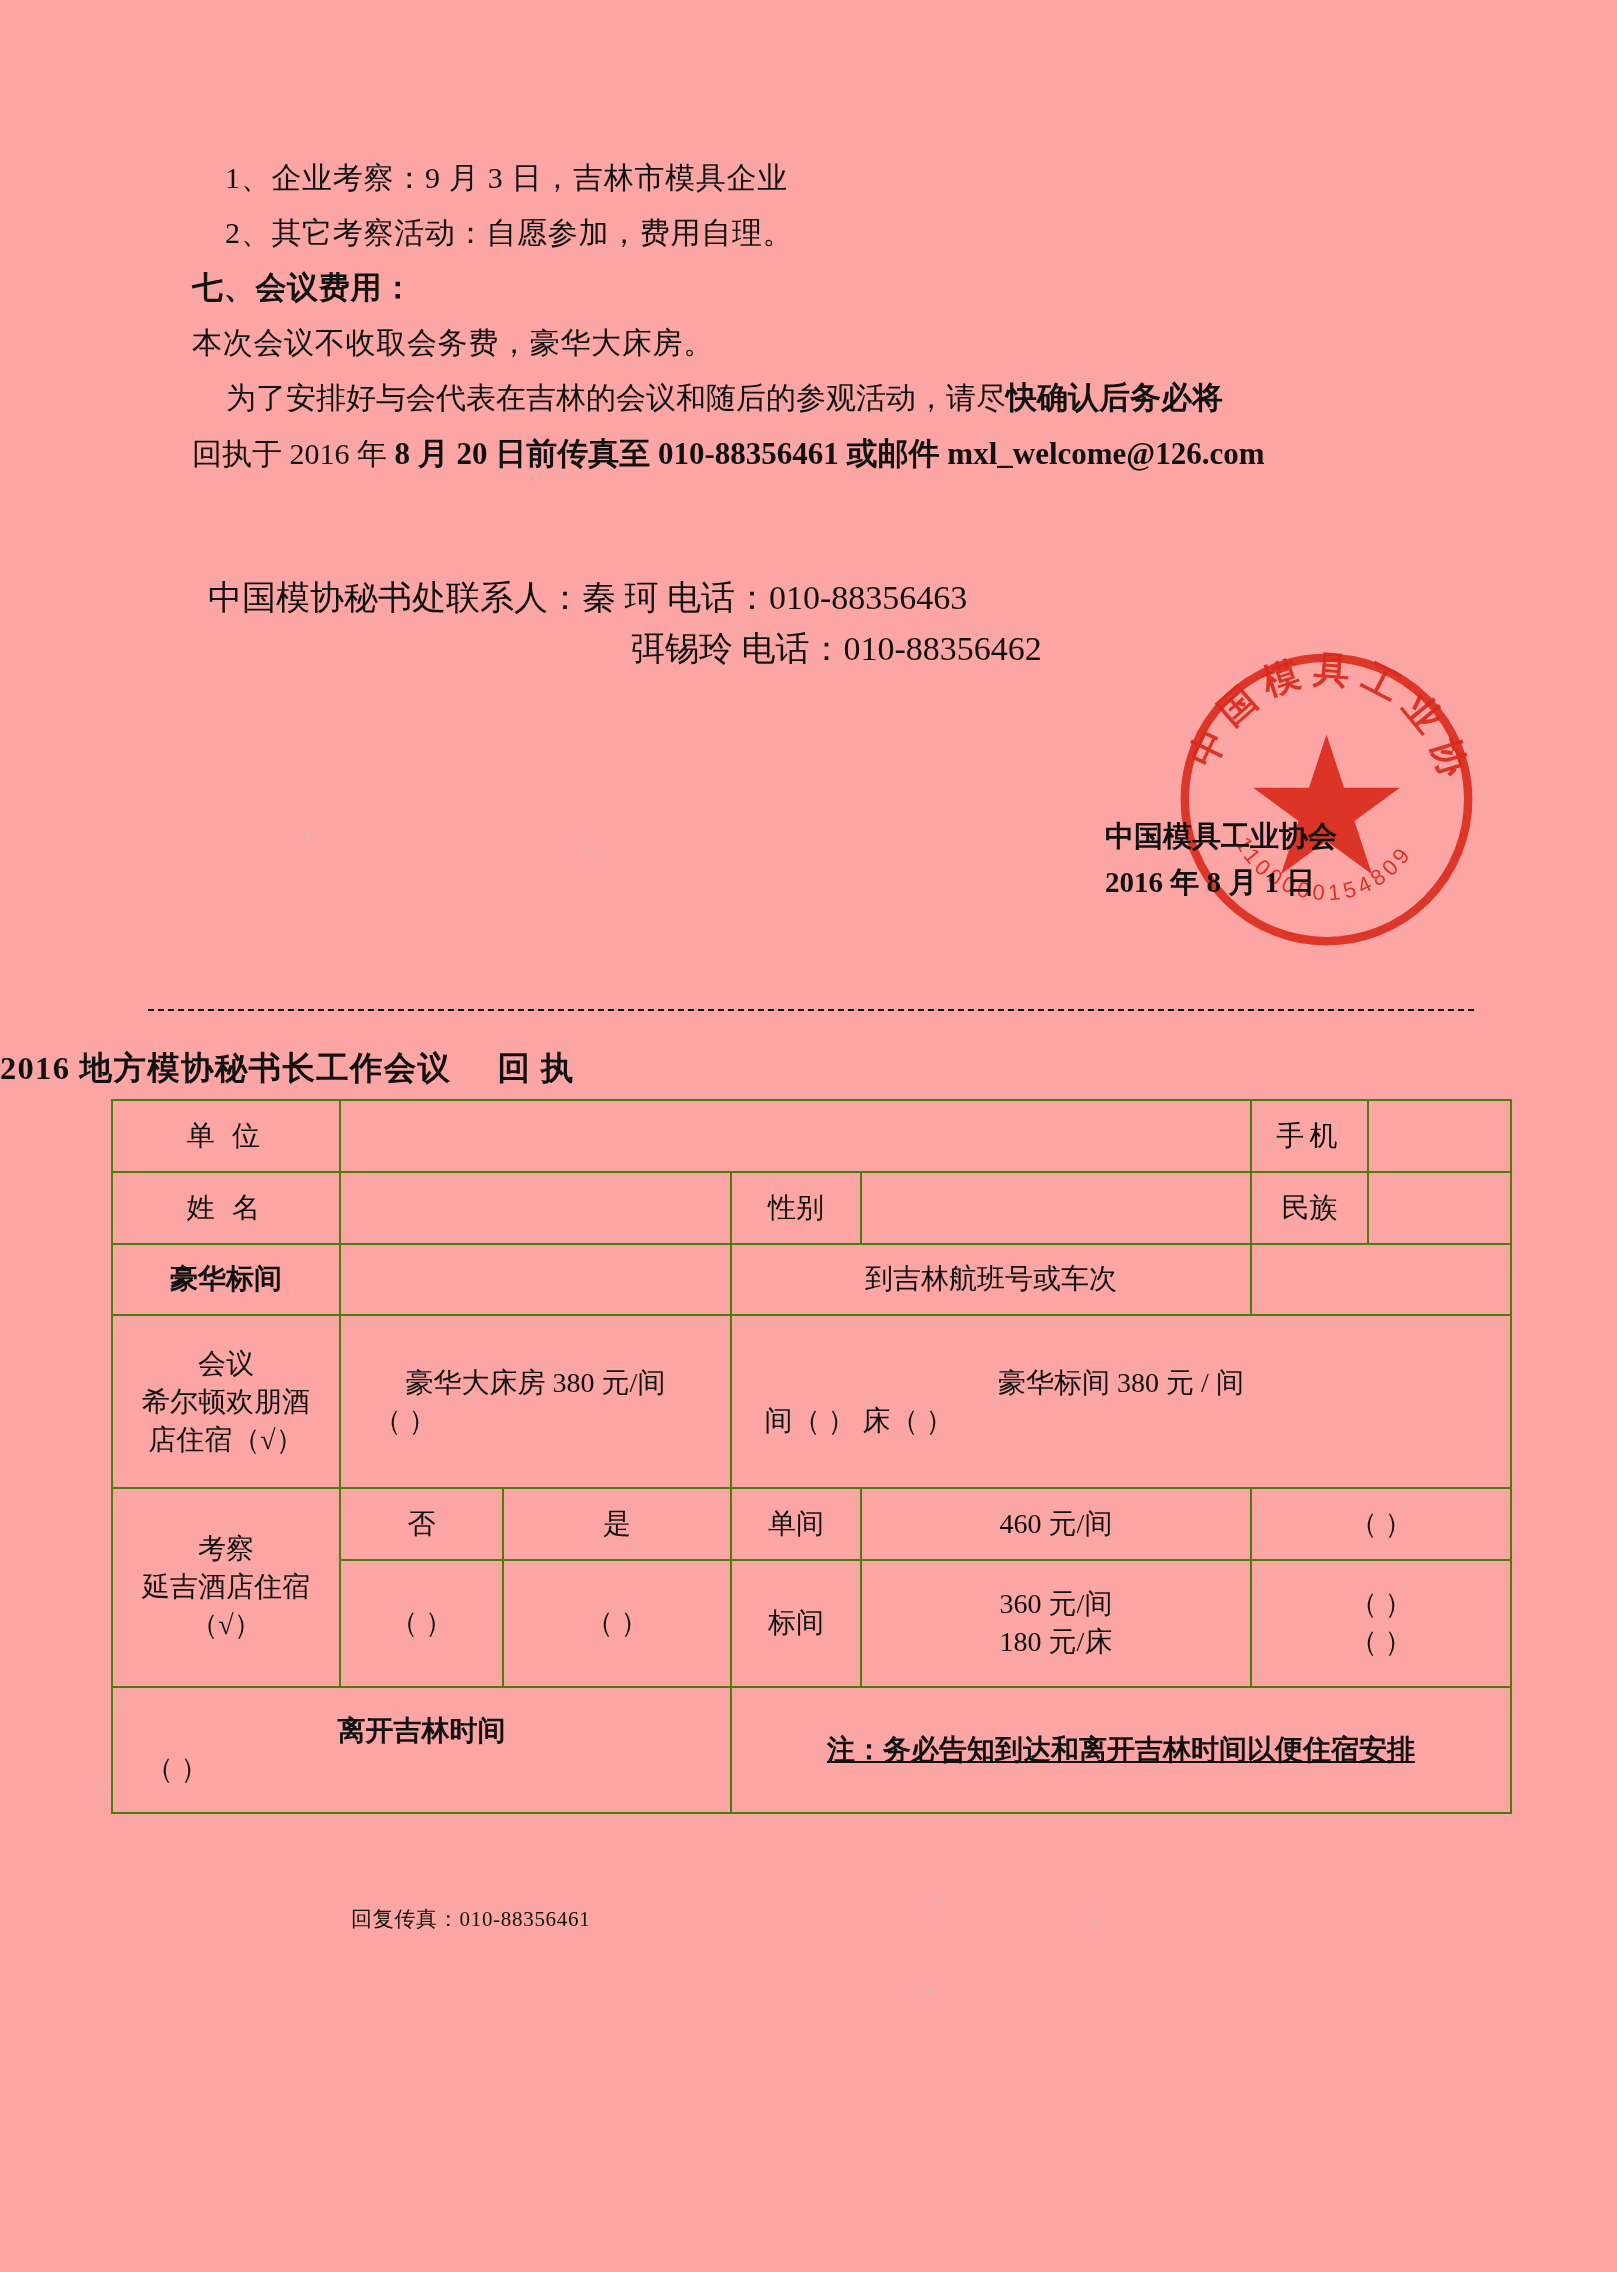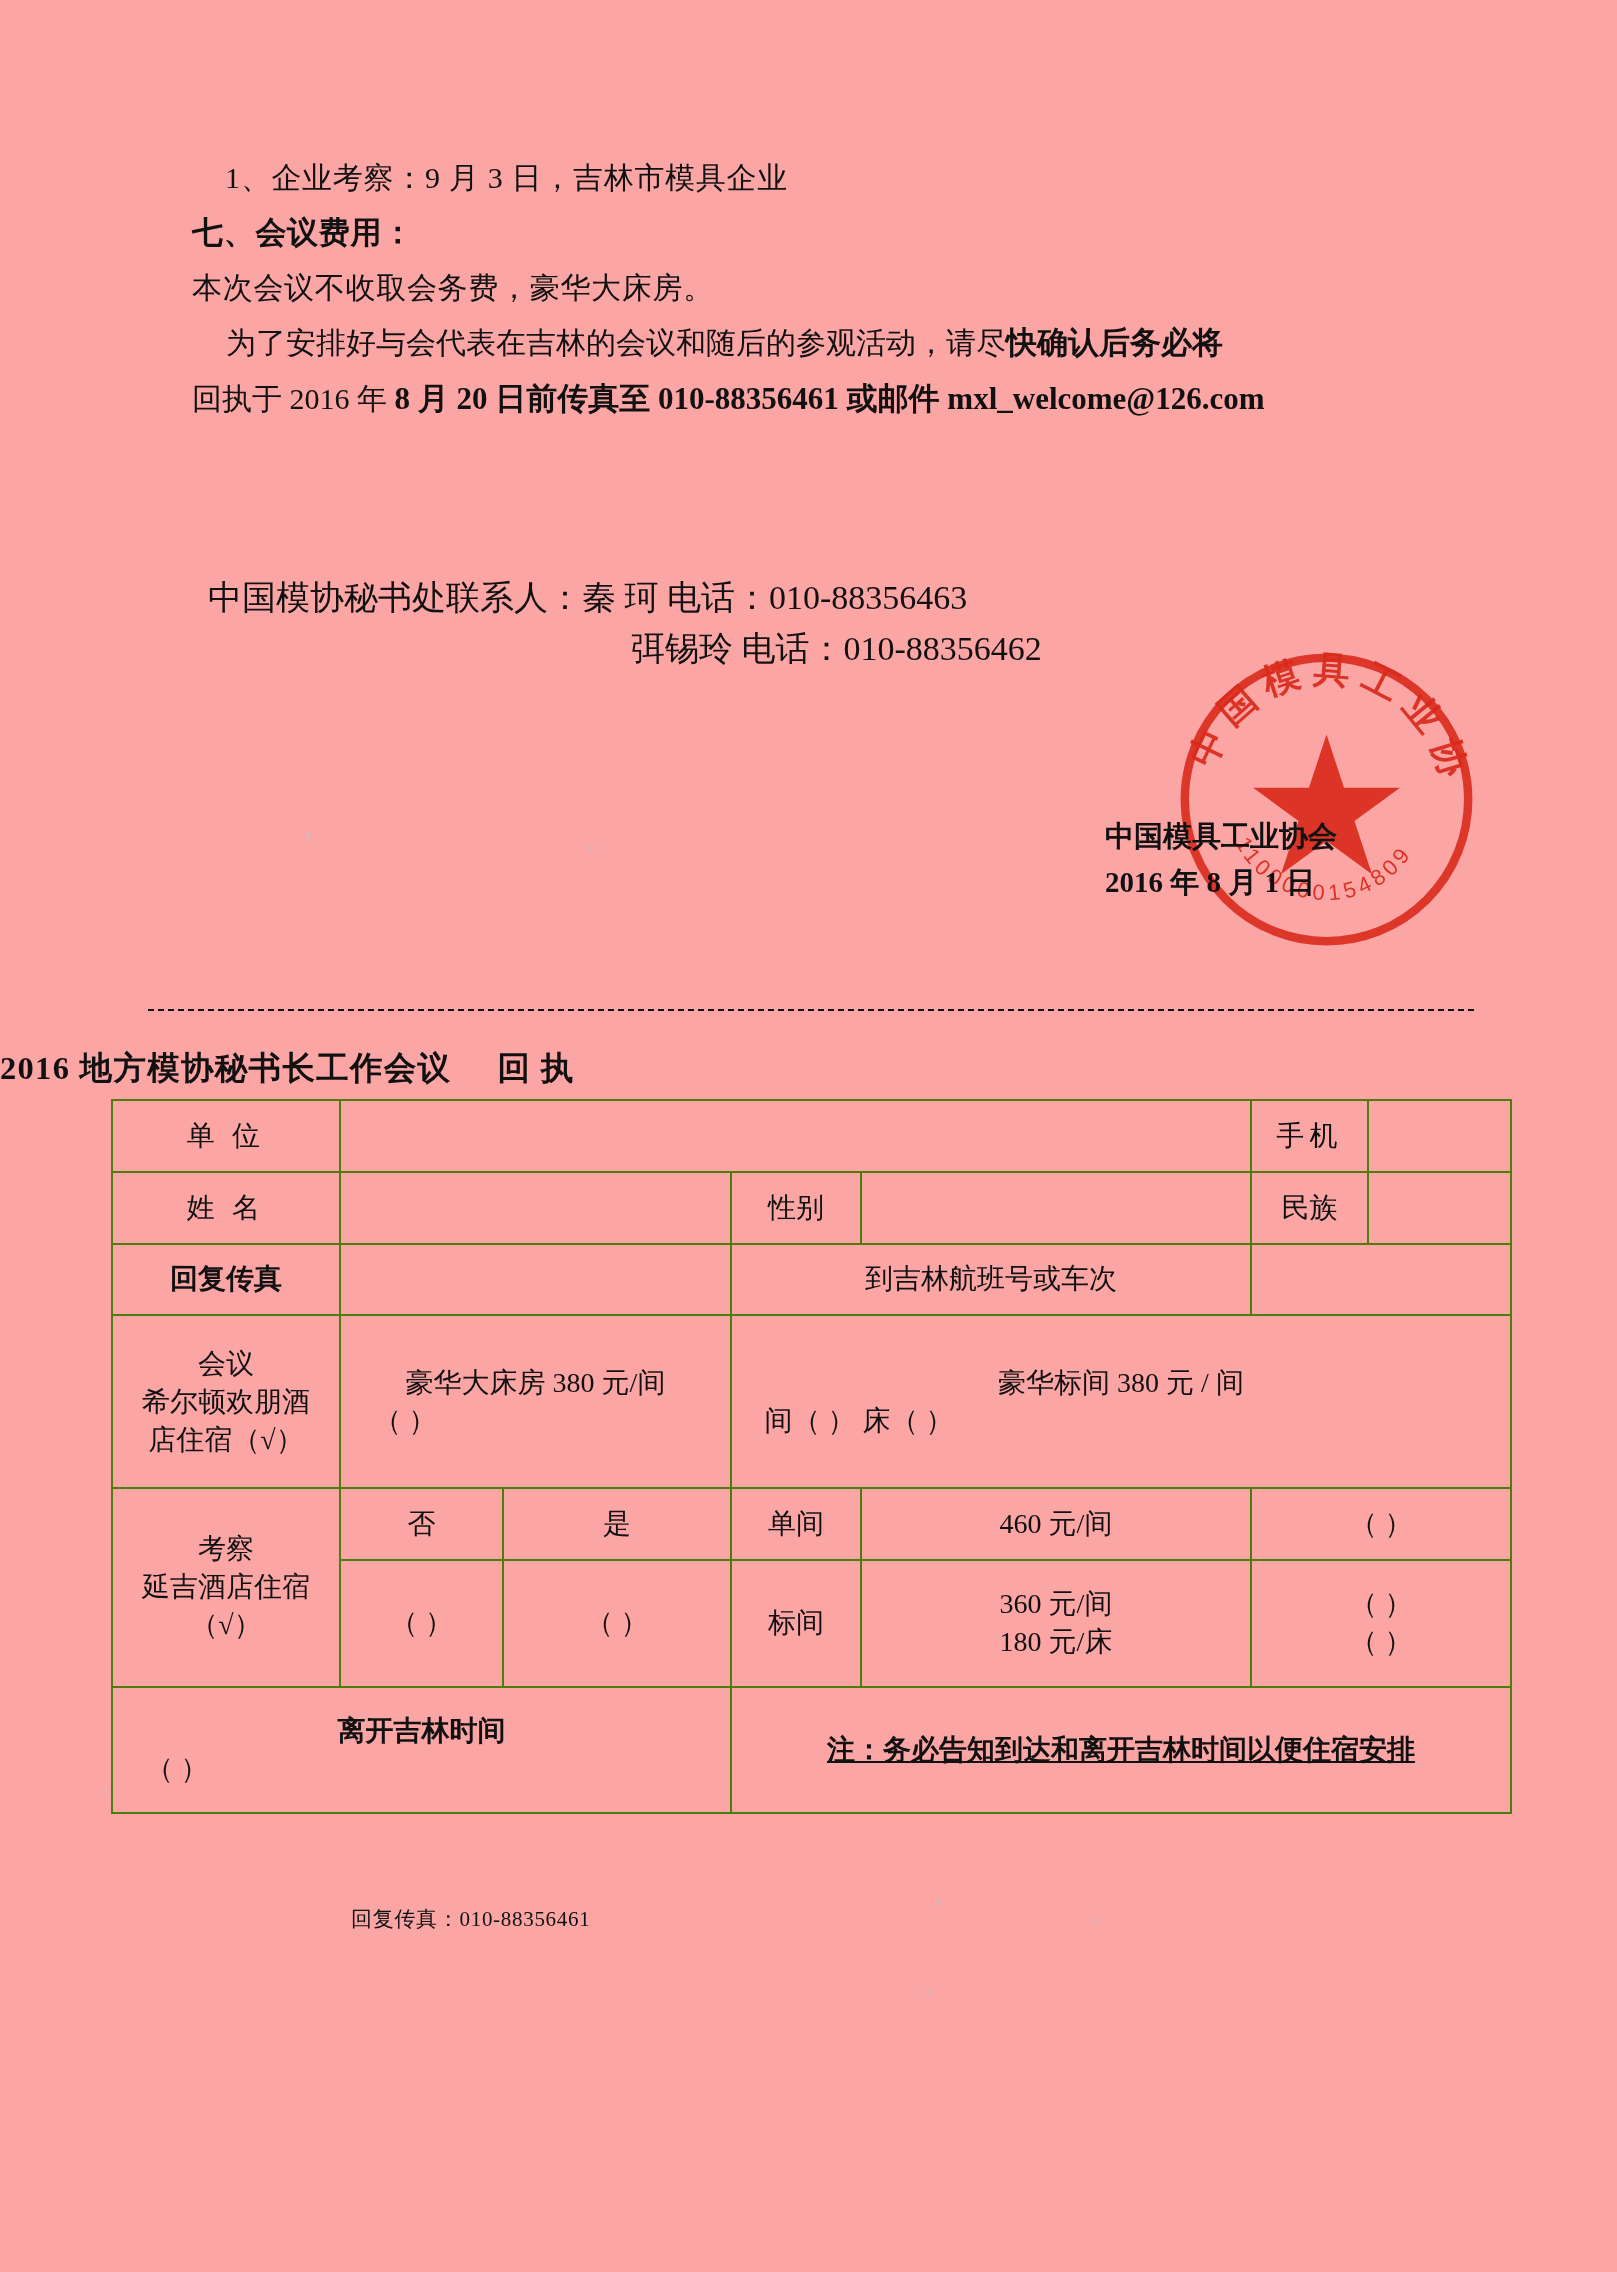--- a/index.html
+++ b/index.html
@@ -153,20 +153,21 @@
 
   <div class="speck" style="left:306px;top:832px;width:5.2px;height:9px;"></div>
   <div class="speck" style="left:588px;top:845px;width:4.6px;height:6.5px;"></div>
   <div class="speck" style="left:936px;top:1898px;width:5.9px;height:7.8px;"></div>
   <div class="speck" style="left:1092px;top:1918px;width:4.6px;height:5.9px;"></div>
   <div class="speck" style="left:926px;top:1989px;width:5.2px;height:7.2px;"></div>
   <div class="speck" style="left:104px;top:1788px;width:3.9px;height:5.9px;"></div>
 
   <div class="textblock">
     <div class="line indent1">1、企业考察：9 月 3 日，吉林市模具企业</div>
+    <div class="line indent1">2、其它考察活动：自愿参加，费用自理。</div>
     <div class="line heading indent2">七、会议费用：</div>
     <div class="line indent2">本次会议不收取会务费，豪华大床房。</div>
     <div class="para indent3">
       <span>为了安排好与会代表在吉林的会议和随后的参观活动，请尽</span><span class="bigbold">快确认后务必将</span>
     </div>
     <div class="para indent2">
       <span>回执于 2016 年 </span><span class="bigbold">8 月 20 日前传真至 010-88356461  或邮件 mxl_welcome@126.com</span>
     </div>
   </div>
 
@@ -229,21 +230,21 @@
     <tr>
       <td class="h-52 cell-label">姓  名</td>
       <td class="h-52" colspan="3"></td>
       <td class="h-52">性别</td>
       <td class="h-52" colspan="2"></td>
       <td class="h-52">民族</td>
       <td class="h-52"></td>
     </tr>
 
     <tr>
-      <td class="h-52 b">回复传真</td>
+      <td class="h-52 b">豪华标间</td>
       <td class="h-52" colspan="3"></td>
       <td class="h-52" colspan="3">到吉林航班号或车次</td>
       <td class="h-52" colspan="2"></td>
     </tr>
 
     <tr>
       <td class="tall">
         <div>会议</div>
         <div>希尔顿欢朋酒</div>
         <div>店住宿（√）</div>

